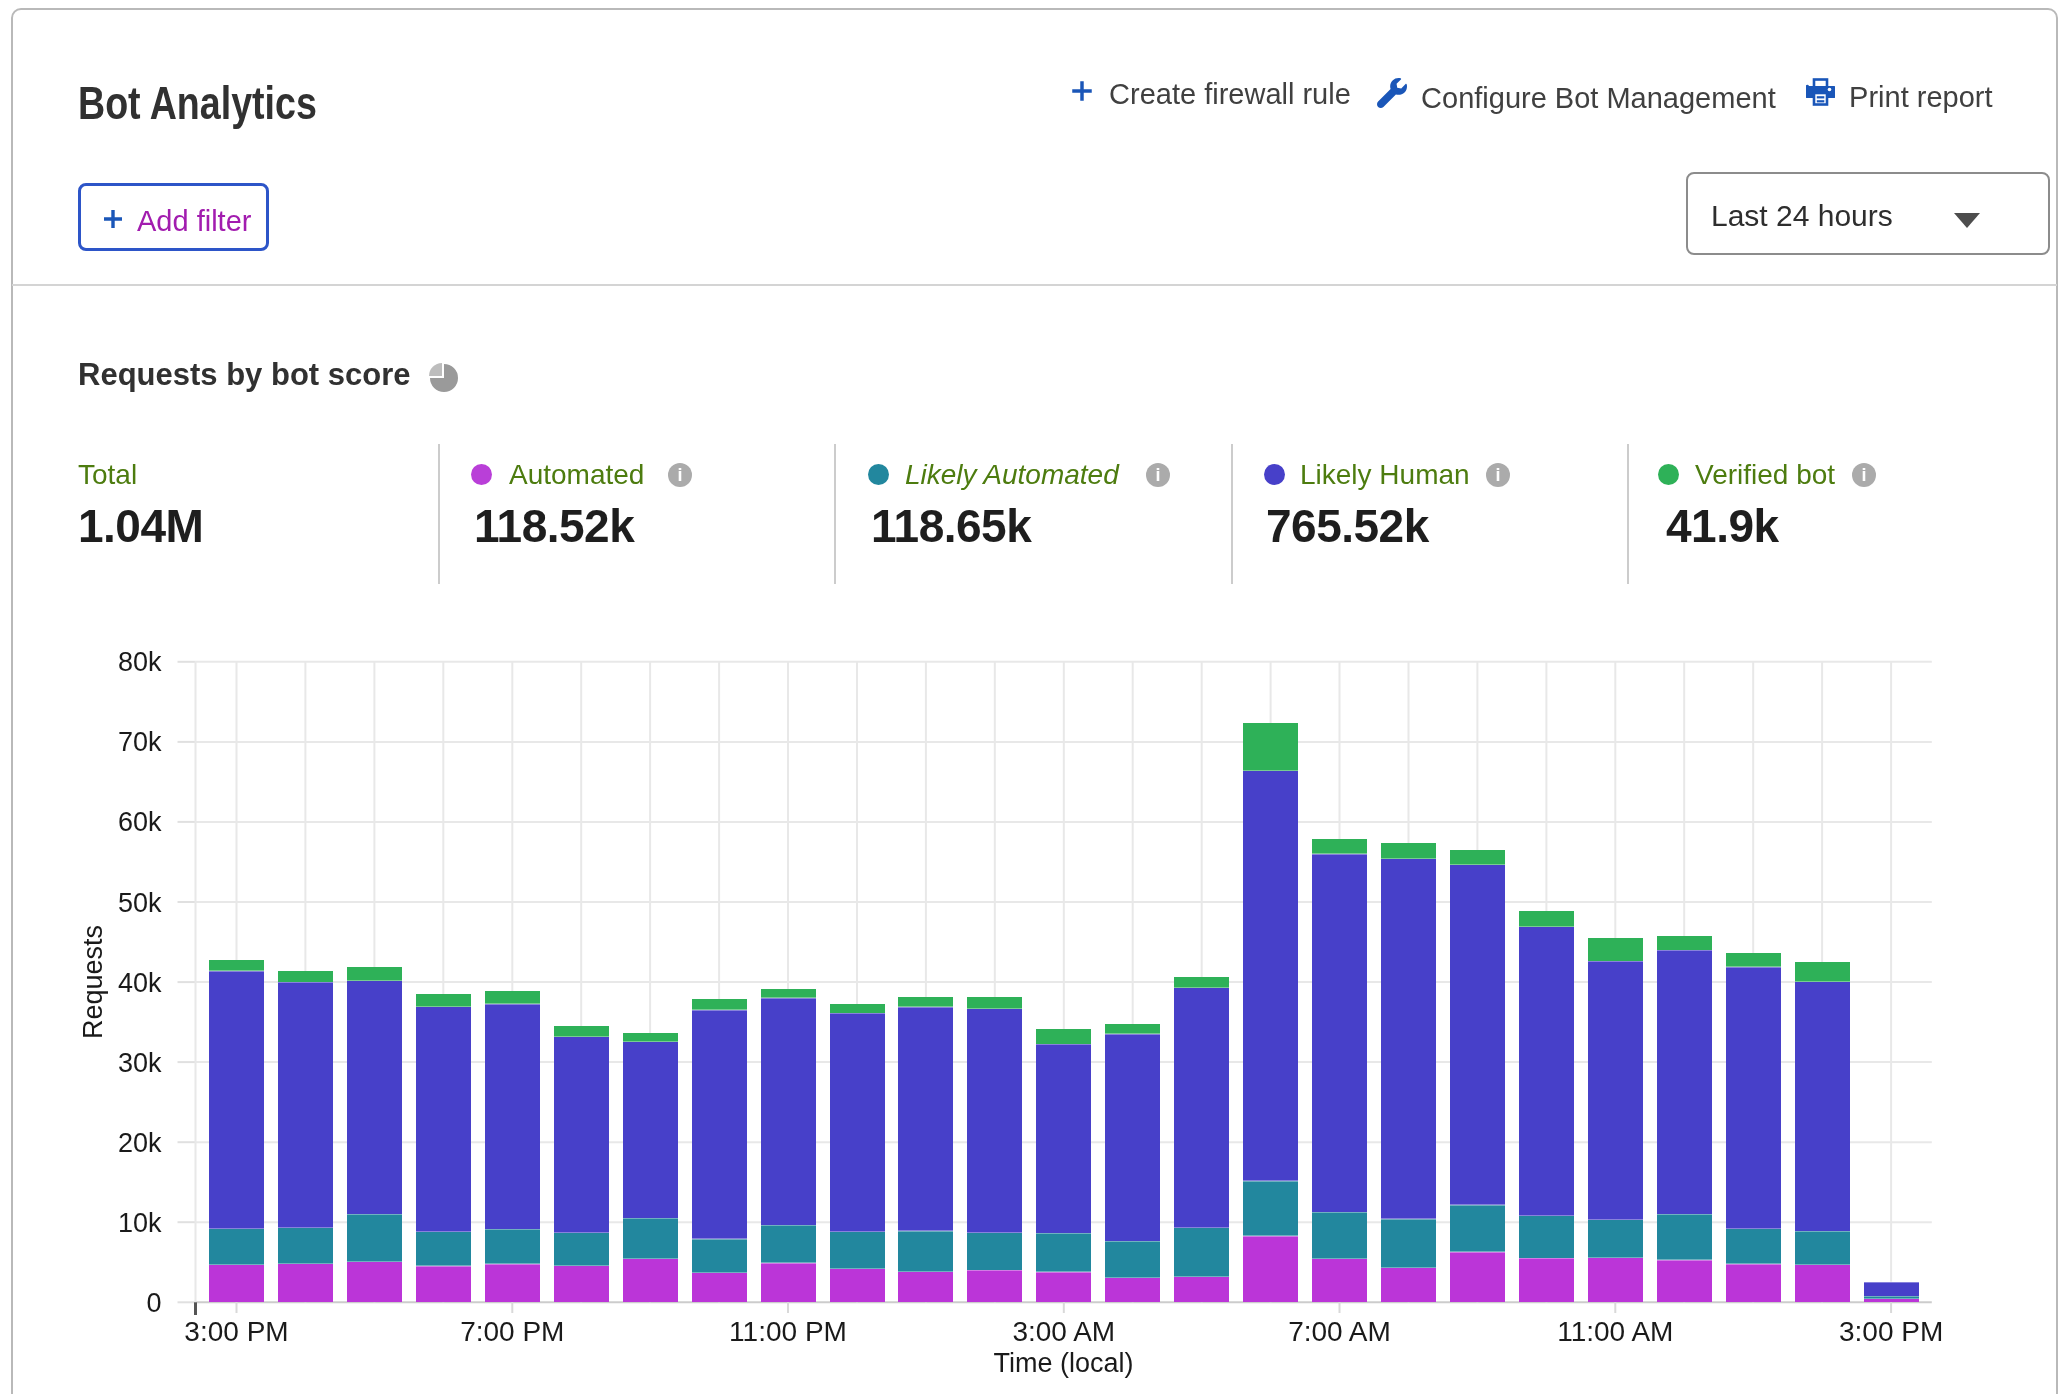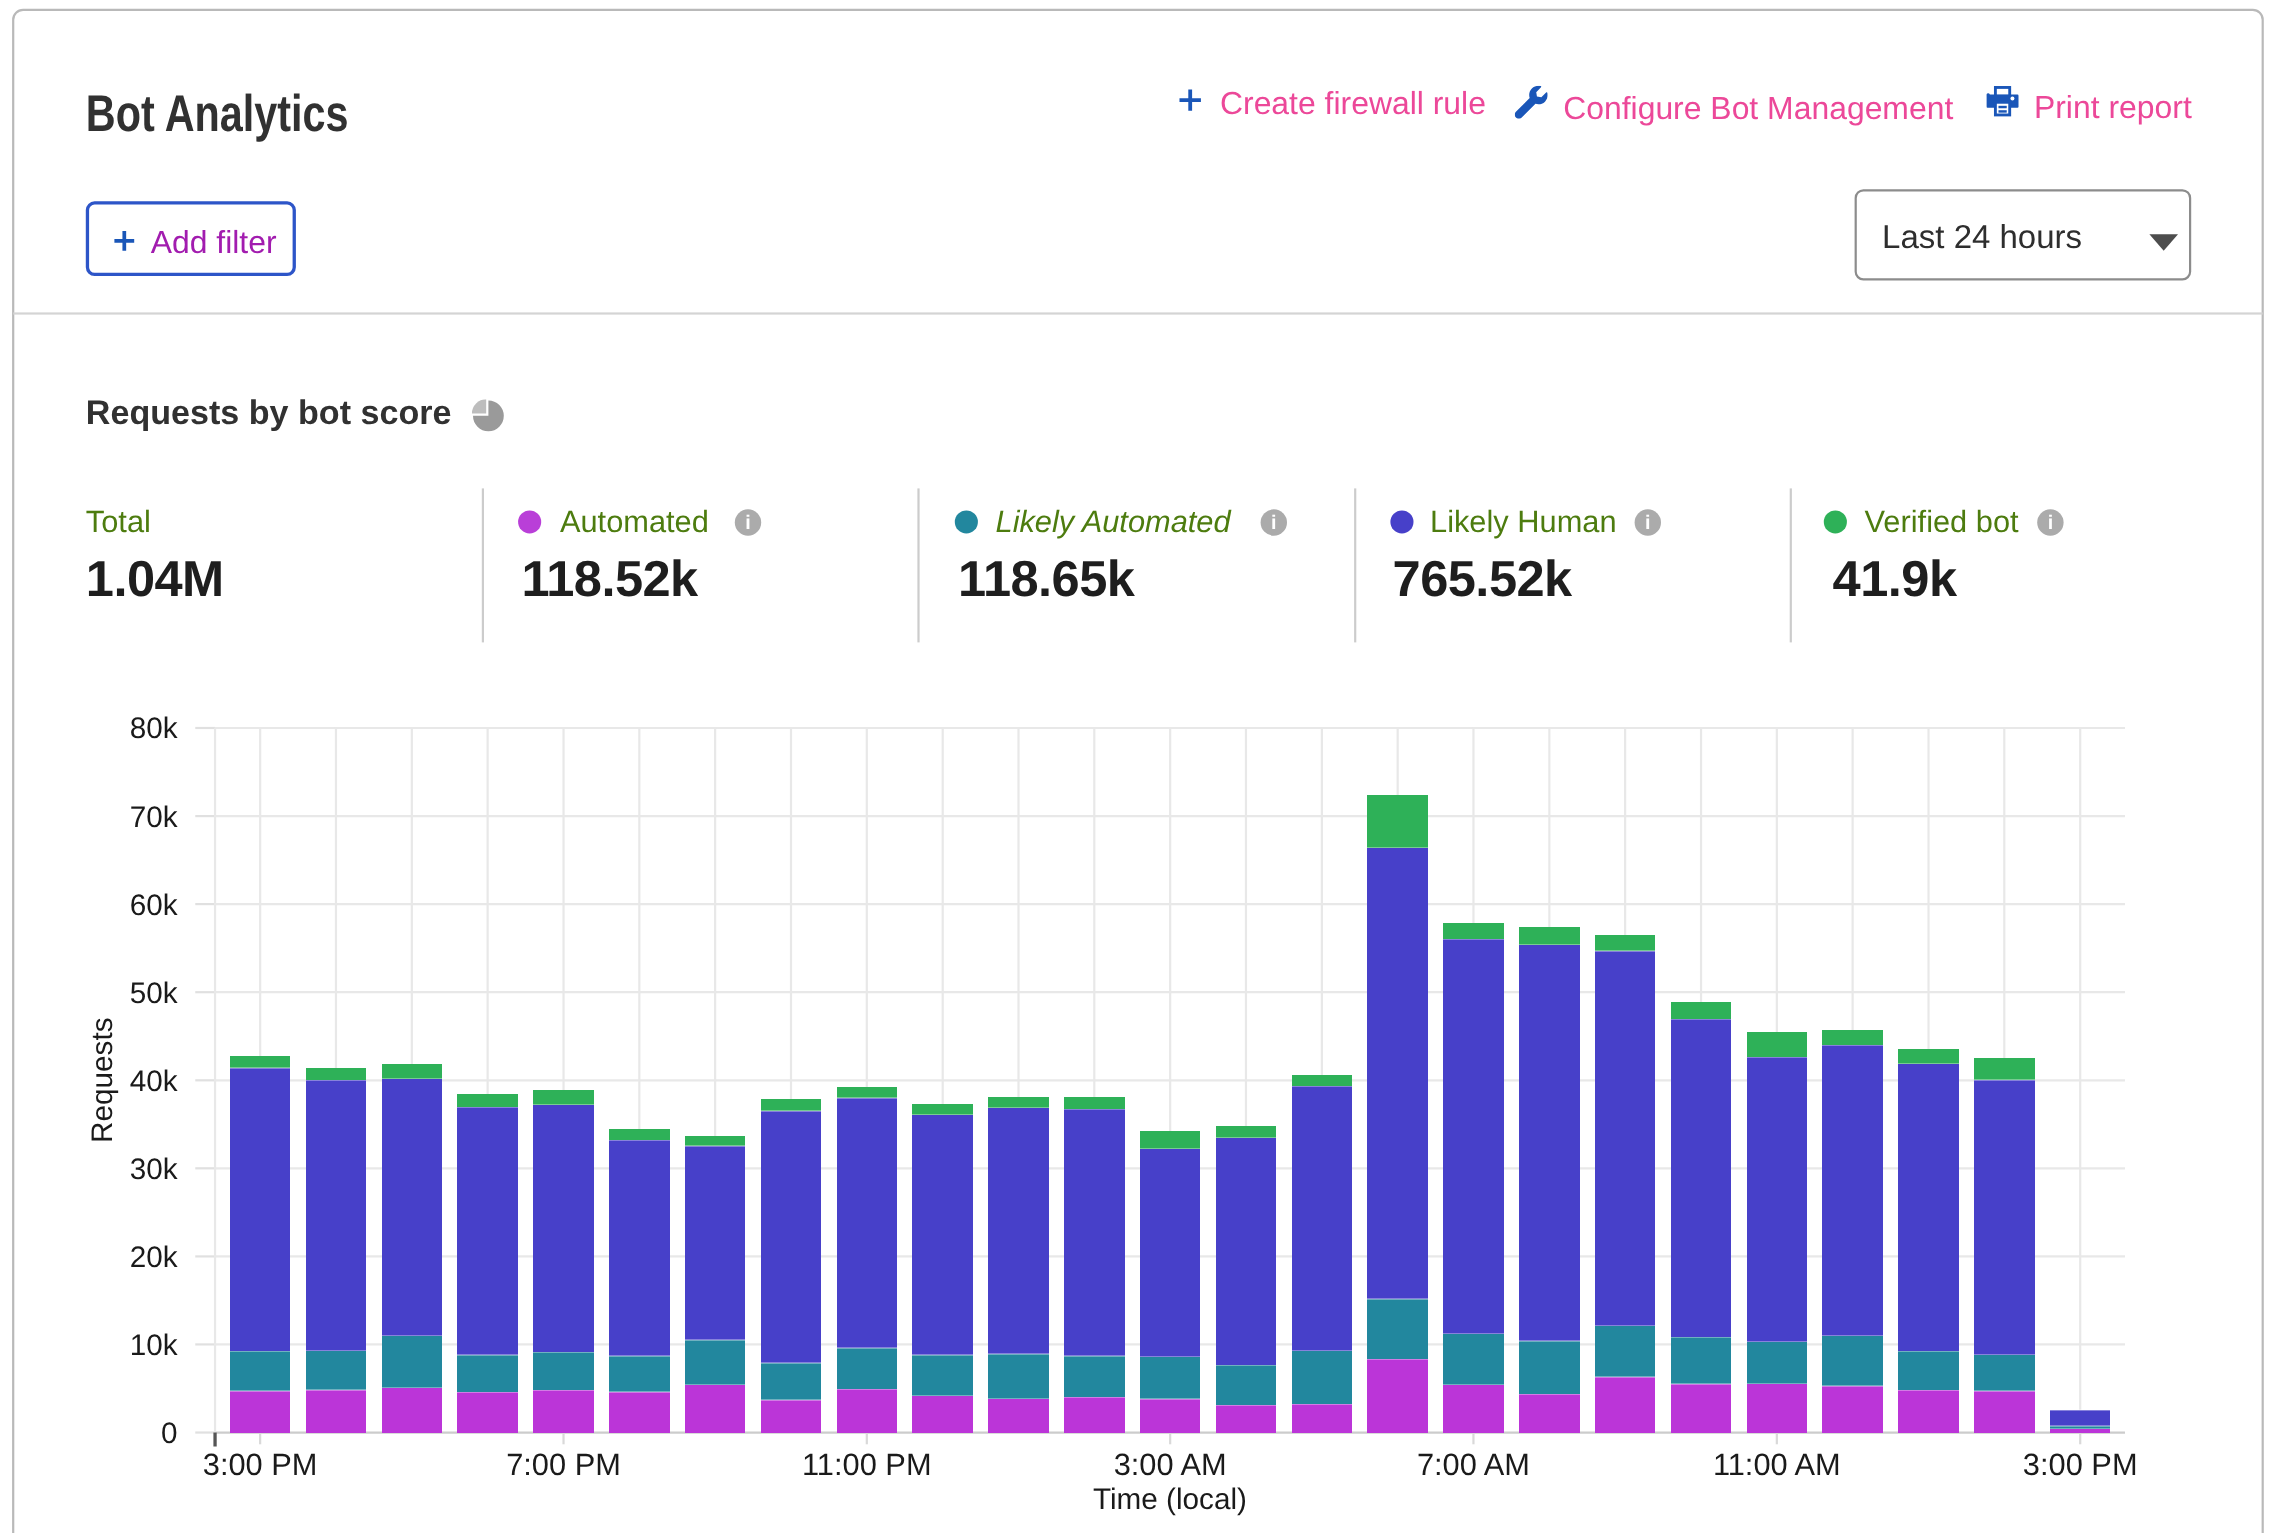--- a/index.html
+++ b/index.html
@@ -1,24 +1,24 @@
 <!DOCTYPE html>
 <html><head>
 <meta charset="utf-8">
 <style>
   * { margin:0; padding:0; box-sizing:border-box; }
   html,body { width:2070px; height:1394px; background:#fff; font-family:"Liberation Sans", sans-serif; overflow:hidden;}
   .abs { position:absolute; line-height:1; }
   #card { left:11px; top:8px; width:2047px; height:1420px; background:#fff;
           border:2px solid #b9b9b9; border-radius:10px; }
   #title { left:78px; top:79px; font-size:47px; font-weight:700; color:#313131; transform:scaleX(.8); transform-origin:left top; }
-  .hlink { font-size:29px; color:#ec4899; white-space:nowrap; top:78px; }
+  .hlink { font-size:29px; color:#404040; white-space:nowrap; top:78px; }
   #addfilter { left:78px; top:183px; width:191px; height:68px; border:3px solid #2d55c8; border-radius:8px; }
   #addfilter span { position:absolute; left:56px; top:21px; font-size:29px; color:#a21caf; white-space:nowrap; }
-  #select { left:1686px; top:172px; width:306px; height:83px; border:2px solid #8c8c8c; border-radius:8px; }
+  #select { left:1686px; top:172px; width:364px; height:83px; border:2px solid #8c8c8c; border-radius:8px; }
   #select span { position:absolute; left:23px; top:27px; font-size:30px; color:#2e2e2e; }
   #caret { left:1954px; top:213px; width:0; height:0; border-left:13px solid transparent; border-right:13px solid transparent; border-top:15px solid #4d4d4d; }
   #divider { left:12px; top:284px; width:2045px; height:2px; background:#d4d4d4; }
   #chart { position:absolute; left:0; top:0; }
   #sectitle { left:78px; top:359px; font-size:31px; font-weight:700; color:#313131; }
   .seplin { width:2px; height:140px; background:#cccccc; top:444px; }
   .statlabel { font-size:28px; color:#4d7c0f; top:461px; }
   .statvalue { font-size:46px; font-weight:700; color:#1e1e1e; top:503px; letter-spacing:-0.5px; }
   .dot { width:21px; height:21px; border-radius:50%; top:464px; }
   .info { width:24px; height:24px; border-radius:50%; background:#ababab; top:463px; color:#fff;

